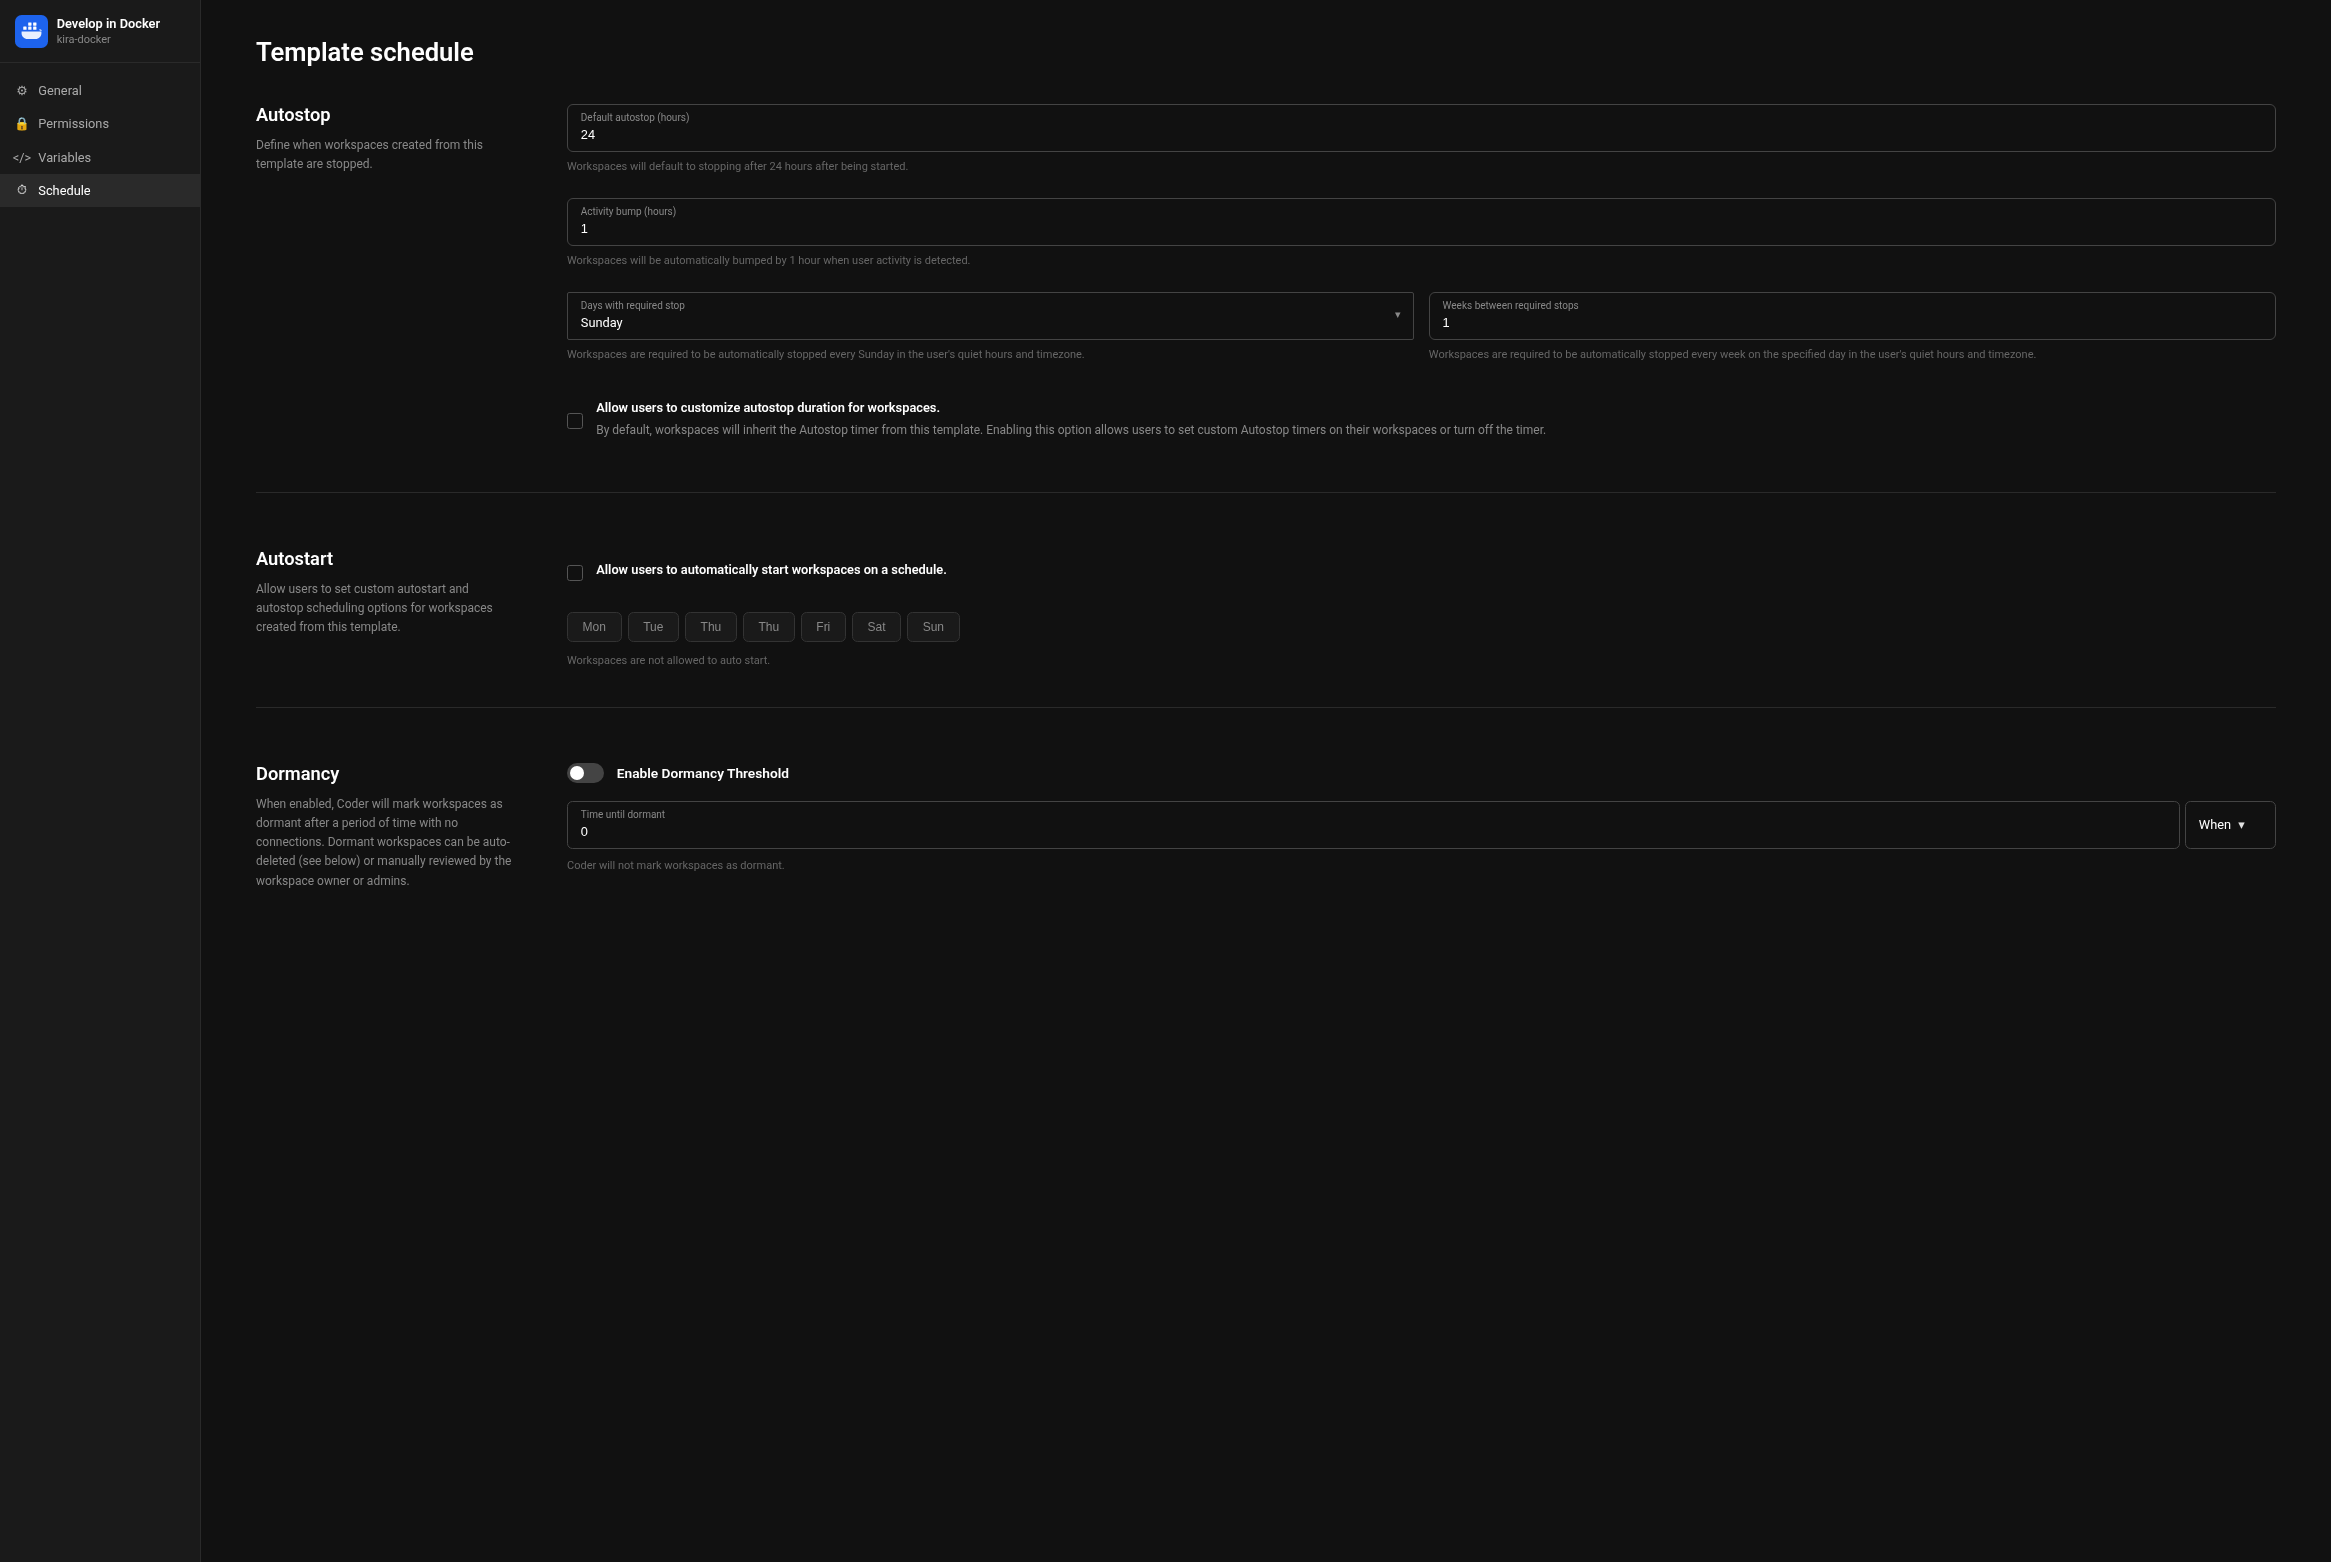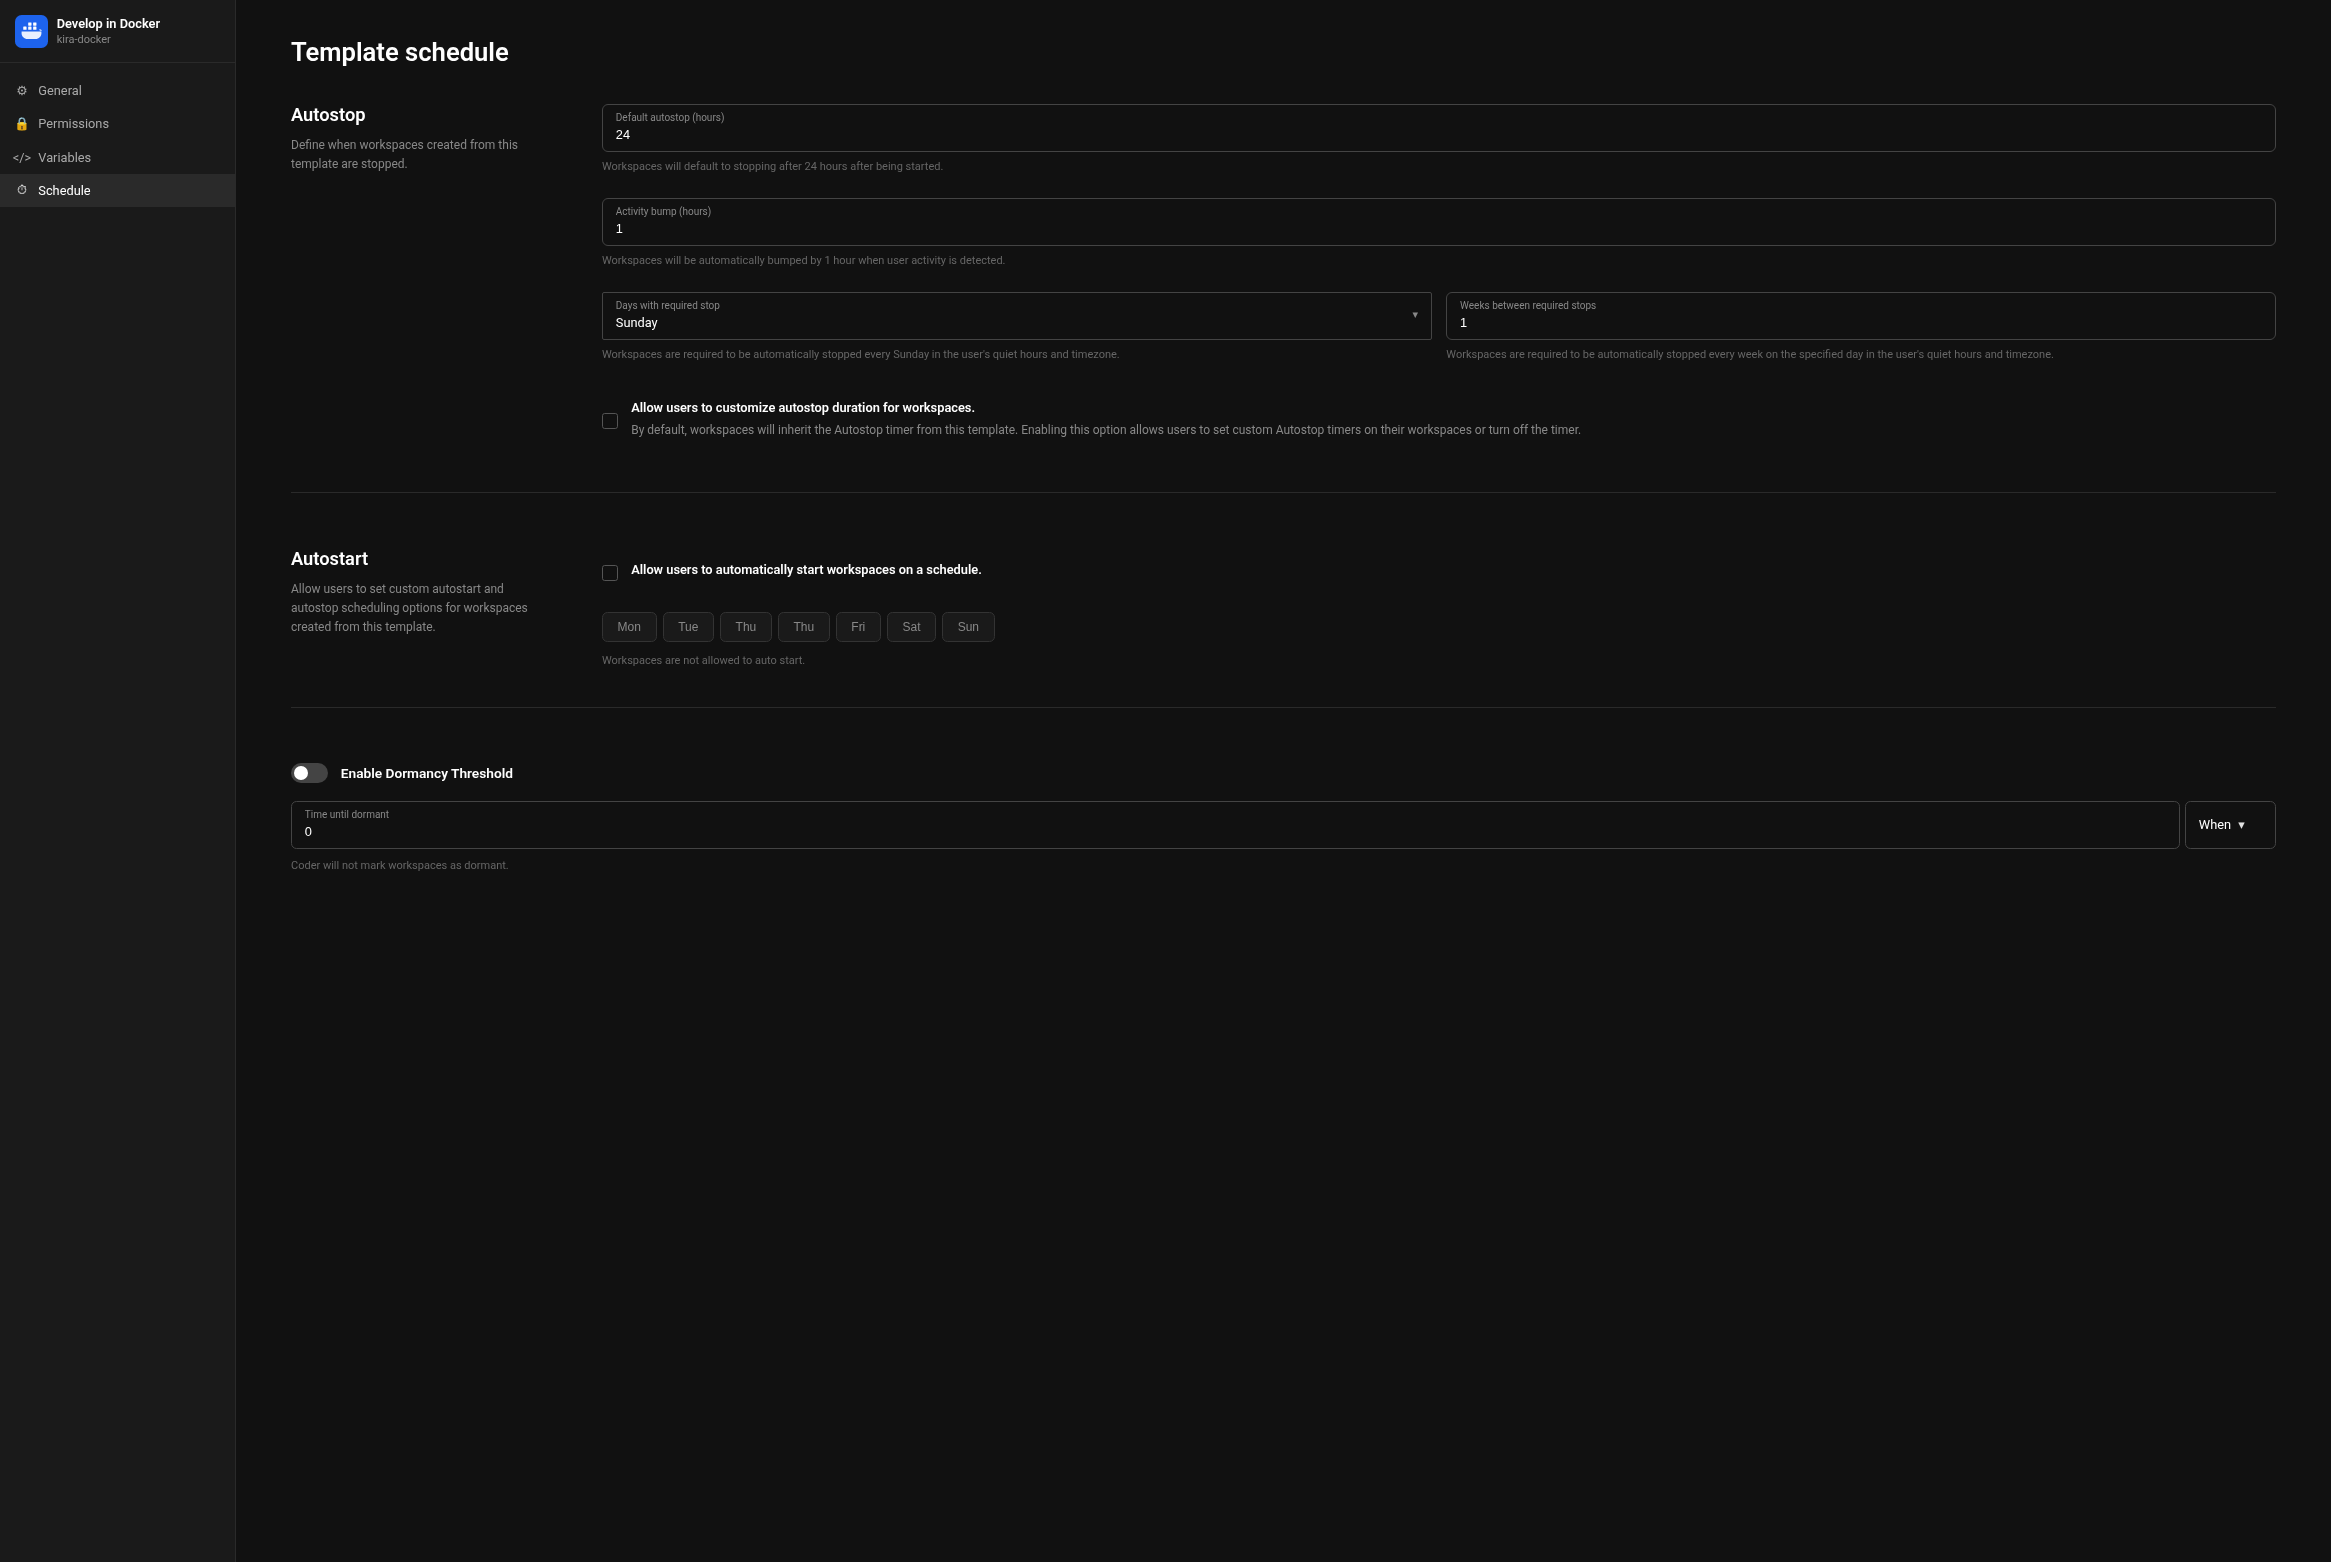--- a/index.html
+++ b/index.html
@@ -8,21 +8,21 @@
       color: #e0e0e0;
       font-family: -apple-system, BlinkMacSystemFont, 'Segoe UI', Roboto, sans-serif;
       font-size: 12.8px;
       display: flex;
       height: 100vh;
       overflow: hidden;
     }
 
     
     .sidebar {
-      width: 236px;
+      width: 201px;
       background: #1a1a1a;
       border-right: 0.9px solid #2a2a2a;
       display: flex;
       flex-direction: column;
       padding: 0;
       flex-shrink: 0;
     }
     .sidebar-header {
       display: flex;
       align-items: center;
@@ -417,20 +417,24 @@
         <button class="day-btn">Sat</button>
         <button class="day-btn">Sun</button>
       </div>
 
       <p class="field-hint">Workspaces are not allowed to auto start.</p>
 
     </div>
   </div>
 
   <div class="section">
+    <div class="section-left">
+      <h2 class="section-title">Dormancy</h2>
+      <p class="section-desc">When enabled, Coder will mark workspaces as dormant after a period of time with no connections. Dormant workspaces can be auto-deleted (see below) or manually reviewed by the workspace owner or admins.</p>
+    </div>
     <div class="section-right">
 
       <div class="toggle-row">
         <div class="toggle">
           <div class="toggle-knob"></div>
         </div>
         <span class="toggle-label">Enable Dormancy Threshold</span>
       </div>
 
       <div class="dormancy-row">

